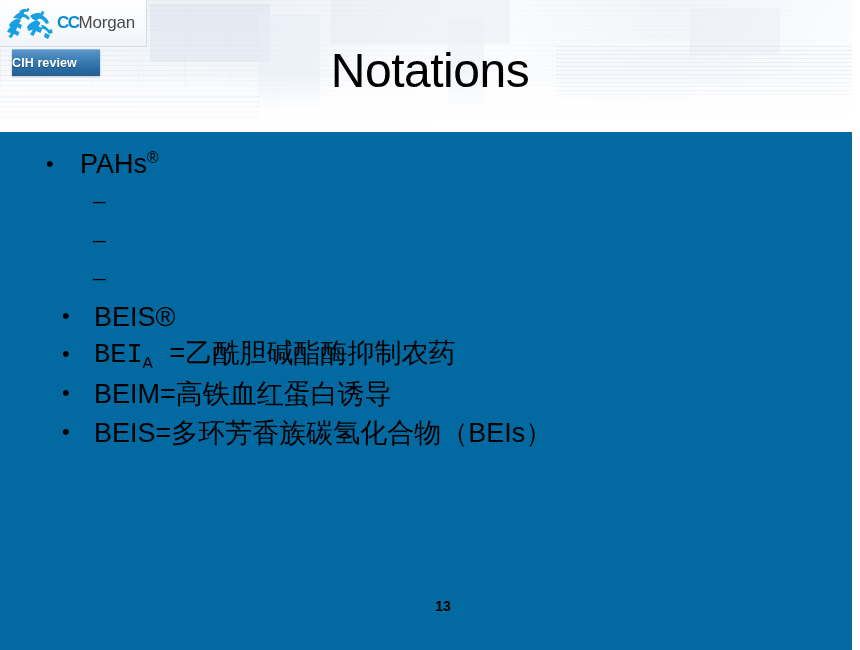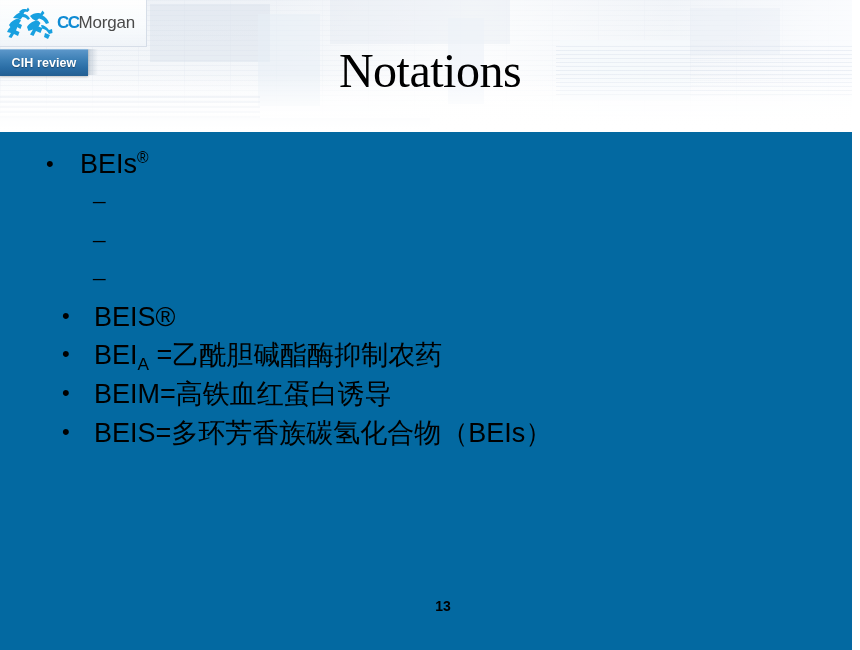--- a/index.html
+++ b/index.html
@@ -104,30 +104,30 @@
     letter-spacing: -1.5px;
   }
   .logo-morgan {
     color: #4a4a4a;
     font-weight: normal;
   }
 
   
   .section-tab {
     position: absolute;
-    left: 0; top: 49px;
+    left: 12px; top: 49px;
     width: 88px;
     height: 26px;
     background: linear-gradient(to bottom, #5b96c9 0%, #3c7fb5 38%, #2a6da5 70%, #245f92 100%);
     border-top: 1px solid #8cb8dd;
     border-right: 1px solid #1d5display;
     box-shadow: 0 1px 2px rgba(0,0,0,0.22);
     display: flex;
     align-items: center;
-    justify-content: center;
+    justify-content: flex-start;
   }
   .section-tab-label {
     color: #ffffff;
     font-size: 12.5px;
     font-weight: bold;
     letter-spacing: 0.1px;
     text-shadow: 0 1px 1px rgba(0,0,0,0.35);
   }
   .tab-shadow {
     position: absolute;
@@ -140,21 +140,20 @@
   .slide-title {
     position: absolute;
     left: 0; top: 47px;
     width: 860px;
     text-align: center;
     font-size: 48px;
     font-weight: normal;
     color: #000000;
     letter-spacing: -0.5px;
     line-height: 1.0;
-    font-family: Liberation Serif, serif;
   }
 
   
   .body {
     position: absolute;
     left: 0; top: 150px;
     width: 860px;
   }
 
   .l1 {
@@ -199,21 +198,21 @@
     margin: 0 0 9px 0;
     padding-left: 62px;
     font-family: "Liberation Sans", sans-serif;
   }
   .l1b .bullet {
     width: 32px;
     flex: 0 0 32px;
     font-size: 22px;
     line-height: 1.22;
   }
-  .serif { font-family: Liberation Sans, sans-serif; }
+  .serif { font-family: Liberation Mono, monospace; }
 
   sup.reg { font-size: 0.58em; vertical-align: super; line-height: 0; }
   sub.sb  { font-size: 0.64em; vertical-align: sub; line-height: 0; }
 
   
   .page-number {
     position: absolute;
     left: 13px; top: 598px;
     width: 860px;
     text-align: center;
@@ -263,21 +262,21 @@
   <div class="tab-shadow"></div>
   <div class="section-tab">
     <span class="section-tab-label">CIH review</span>
   </div>
 
   <div class="slide-title">Notations</div>
 
   <div class="body" id="body-list">
       <div class="l1">
         <span class="bullet">•</span>
-        <span class=""><span>BEIs</span><sup class="reg">®</sup></span>
+        <span class=""><span>PAHs</span><sup class="reg">®</sup></span>
       </div>
       <div class="l2">
         <span class="dash">–</span>
       </div>
       <div class="l2">
         <span class="dash">–</span>
       </div>
       <div class="l2">
         <span class="dash">–</span>
       </div>

